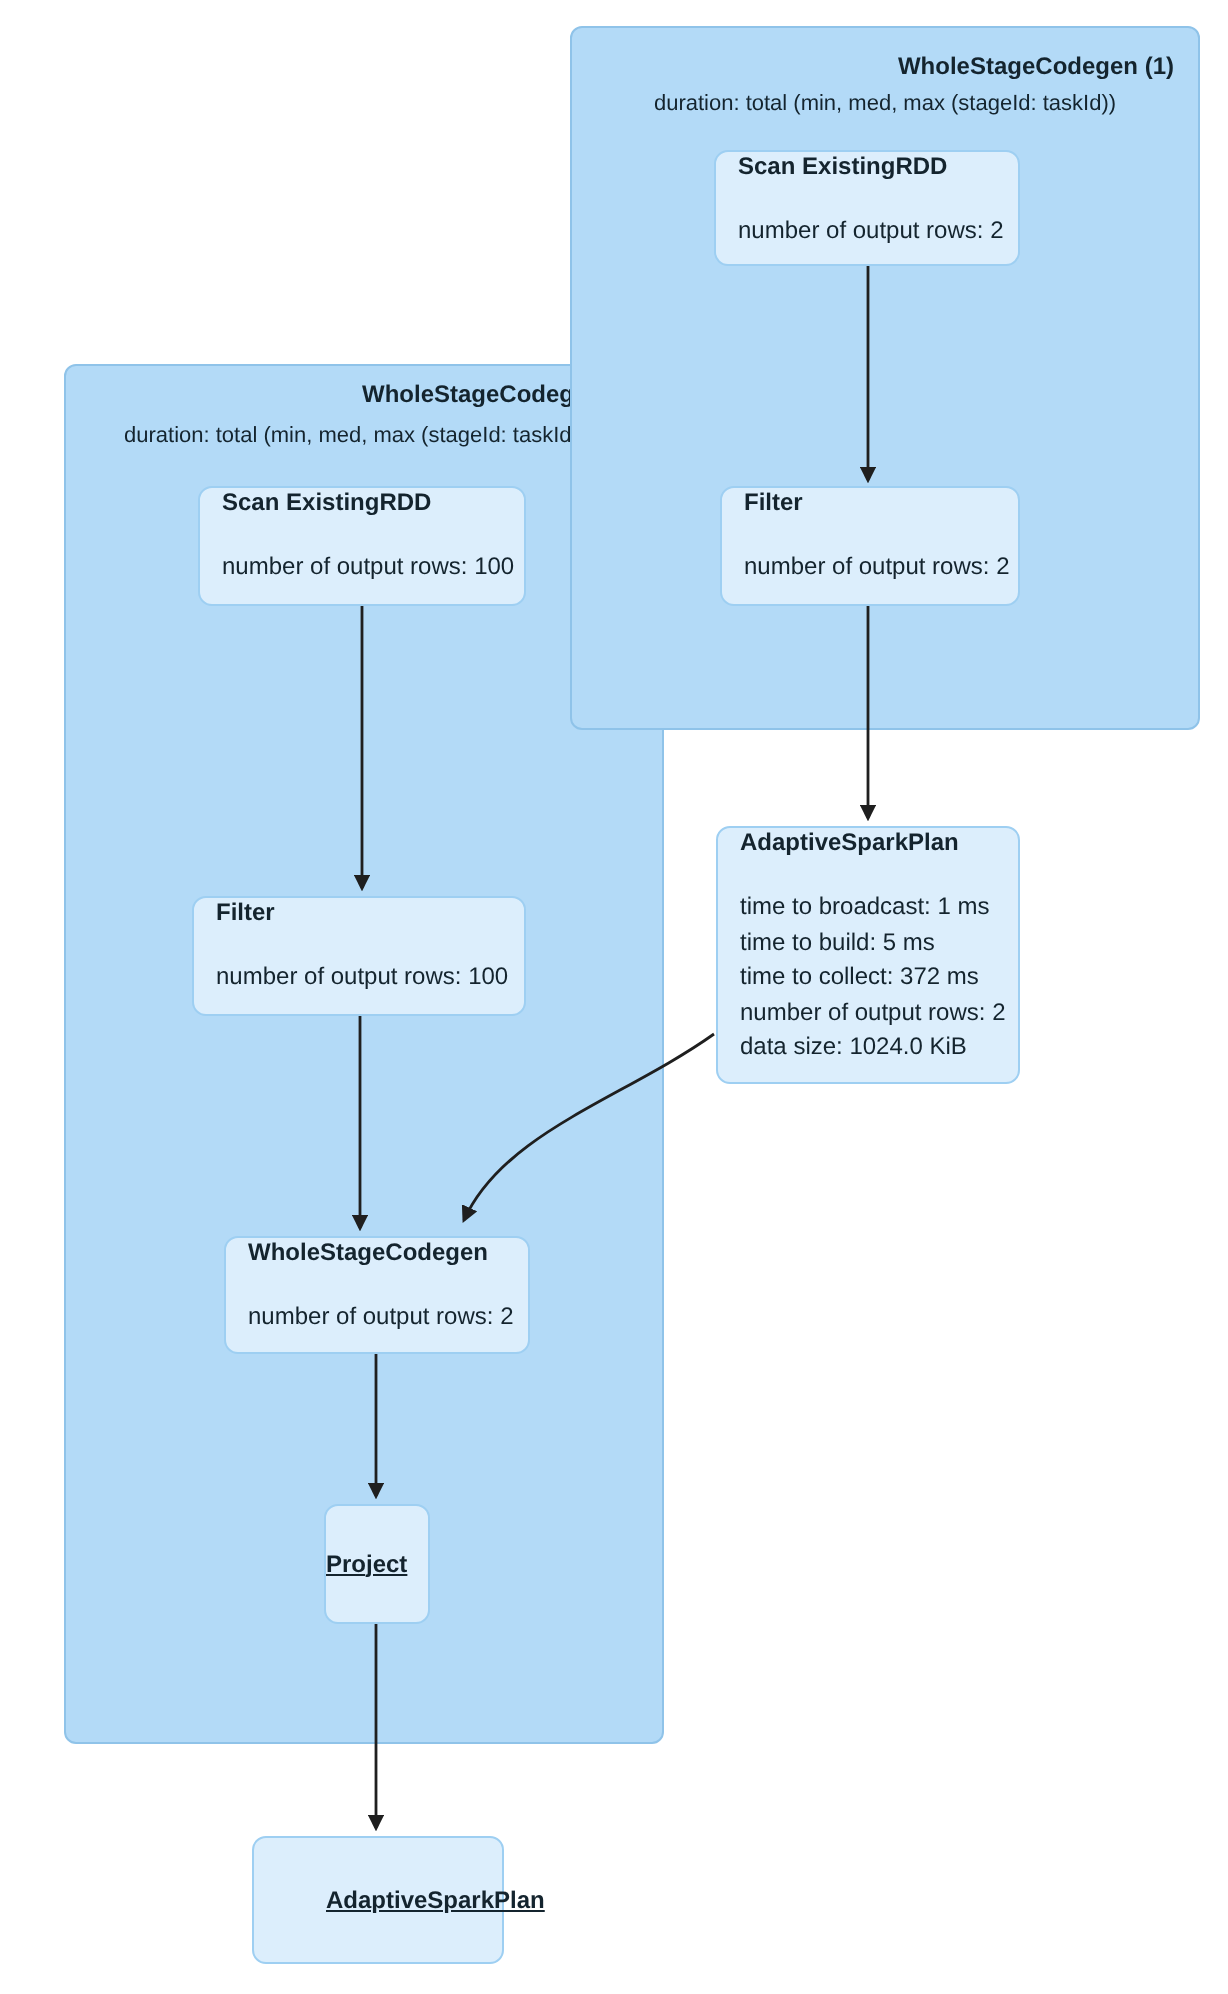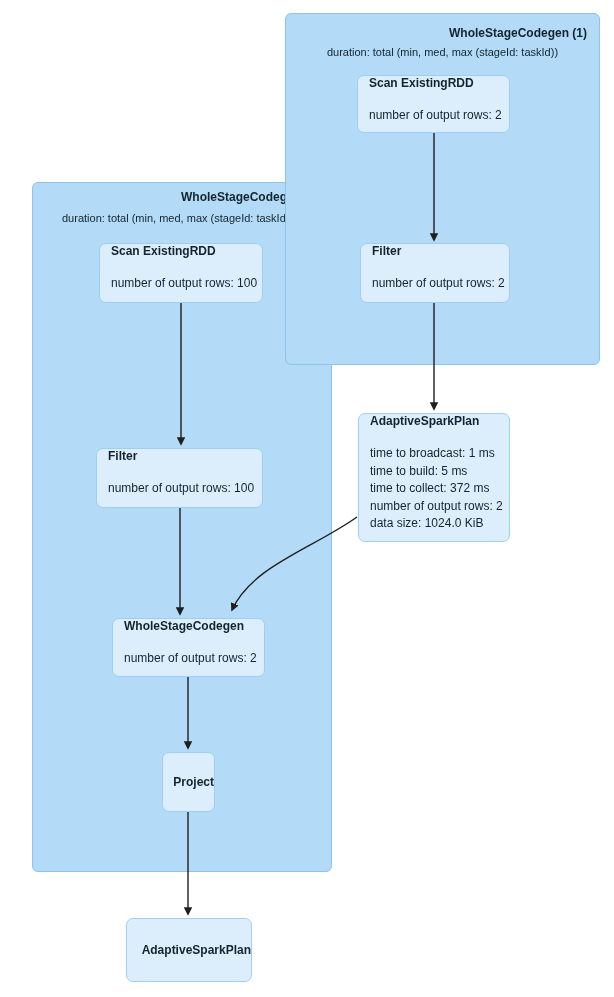--- a/index.html
+++ b/index.html
@@ -45,22 +45,23 @@
     font-weight:700;
     line-height:15px;
     margin-bottom:16px;
     white-space:nowrap;
   }
   .node-metric{
     line-height:17.5px;
     white-space:nowrap;
   }
   .node-center{
-    display:flex;align-items:center;justify-content:flex-end;
+    display:flex;align-items:center;justify-content:flex-start;
     padding:0;
+    text-decoration:underline;
   }
   .node-center .node-title{margin-bottom:0;}
   .edges{
     position:absolute;left:0;top:0;
     z-index:8;
     pointer-events:none;
   }
   .z1{z-index:1}.z3{z-index:3}.z5{z-index:5}
 </style>
 </head>

